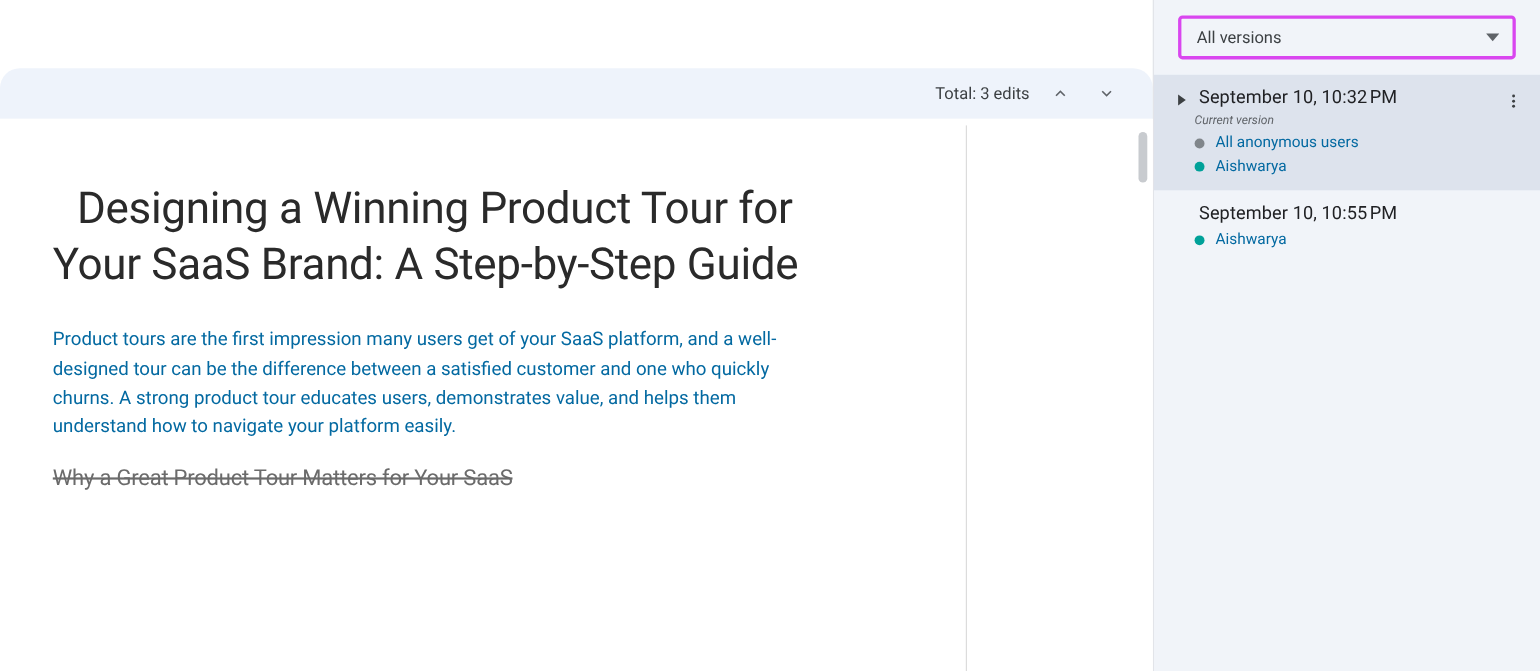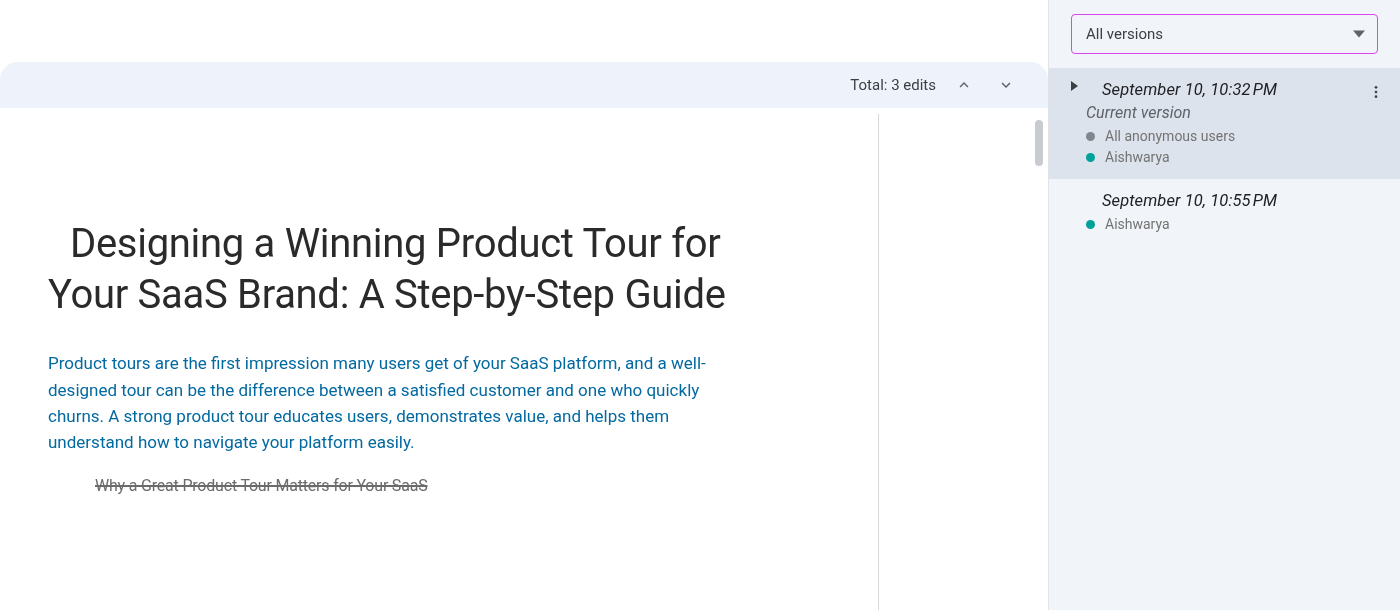--- a/index.html
+++ b/index.html
@@ -18,89 +18,88 @@
     padding-right: 28px;
     gap: 14px;
   }
   .editsbar .total { font-size: 15px; color: #3c4043; margin-left: 30px; }
   .chev-btn { width: 28px; height: 28px; display: flex; align-items: center; justify-content: center; cursor: pointer; border-radius: 50%; }
   .chev-btn svg { width: 18px; height: 18px; fill: #5f6368; }
   .doc-area { flex: 1 1 auto; position: relative; background: #fff; overflow: hidden; }
   .vrule { position: absolute; top: 6px; left: 878px; width: 0; height: 600px; border-left: 1px solid #d9d9d9; }
   .scroll-thumb { position: absolute; top: 12px; right: 5px; width: 8px; height: 46px; background: #c8cbcf; border-radius: 4px; }
   .doc {
-    padding: 110px 70px 0 48px;
+    padding: 56px 70px 0 48px;
     max-width: 810px;
     color: #202124;
   }
   .doc h1 {
     font-weight: 400;
     font-size: 40px;
     line-height: 1.28;
     letter-spacing: -0.3px;
     color: #2a2a2a;
     margin-bottom: 30px;
     text-indent: 22px;
   }
   .doc p {
     font-size: 17px;
     line-height: 1.55;
     color: #0369a1;
     margin-bottom: 20px;
     max-width: 720px;
   }
   .doc .struck {
-    font-size: 16px;
+    font-size: 20px;
     color: #6b6b6b;
     text-decoration: line-through;
     text-decoration-thickness: 1.5px;
     letter-spacing: -0.2px;
-    margin-left: 47px;
   }
 
   .sidebar {
     width: 352px;
     flex: 0 0 352px;
     background: #f1f4f9;
     border-left: 1px solid #e0e3e7;
     display: flex;
     flex-direction: column;
     padding: 14px 0 0 0;
   }
   .sidebar h2 {
     font-size: 22px;
     font-weight: 400;
     color: #202124;
     padding: 0 22px 14px 22px;
   }
   .filter {
     margin: 0 22px 14px 22px;
     height: 40px;
-    border: 1px solid #d946ef;
+    border: 3px solid #d946ef;
     border-radius: 4px;
     background: transparent;
     display: flex;
     align-items: center;
     justify-content: space-between;
     padding: 0 12px 0 14px;
     cursor: pointer;
   }
   .filter span { font-size: 15px; color: #3c4043; }
   .filter svg { width: 12px; height: 12px; fill: #5f6368; }
   .group-label { font-size: 12.5px; color: #5f6368; padding: 6px 22px 8px 22px; }
 
   .ver-item { padding: 12px 16px 14px 22px; position: relative; }
   .ver-item.selected { background: #dde3ed; }
-  .ver-row { display: flex; gap: 24px; font-style: italic; }
+  .ver-row { display: flex; align-items: center; gap: 12px; }
   .tri { width: 0; height: 0; border-top: 5px solid transparent; border-bottom: 5px solid transparent; border-left: 7px solid #3c4043; transform: translateY(1px); }
   .tri-spacer { width: 7px; height: 10px; }
   .ver-title { font-size: 16.5px; color: #202124; letter-spacing: 0.1px; }
-  .ver-sub { font-size: 16px; font-style: italic; color: #5f6368; margin: 4px 0 6px 15px; }
+  .ver-sub { font-size: 11px; font-style: italic; color: #5f6368; margin: 4px 0 6px 15px; }
   .editors { margin-left: 15px; display: flex; flex-direction: column; gap: 5px; }
-  .editor { display: flex; align-items: center; gap: 10px; font-size: 14px; color: #737373; }
+  .editor { display: flex; align-items: center; gap: 10px; font-size: 14px; color: #0369a1; }
   .dot { width: 9px; height: 9px; border-radius: 50%; flex: 0 0 9px; }
   .dot.gray { background: #80868b; }
   .dot.teal { background: #00a199; }
   .kebab { position: absolute; top: 12px; right: 12px; width: 24px; height: 24px; display: flex; align-items: center; justify-content: center; cursor: pointer; border-radius: 50%; }
   .kebab svg { width: 16px; height: 16px; fill: #3c4043; }
 </style>
 </head>
 <body>
 
 <div class="app">

